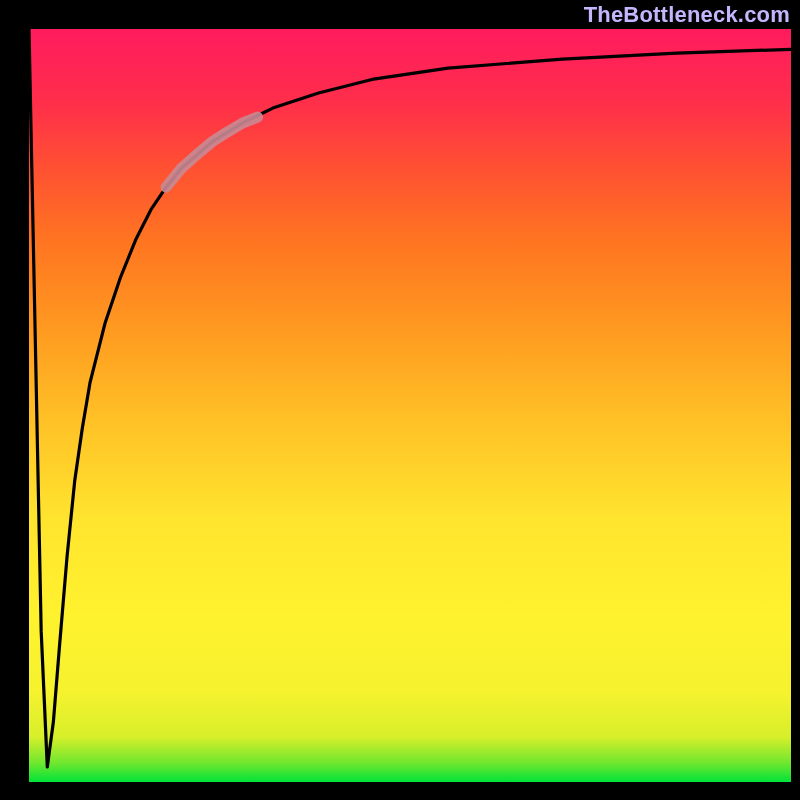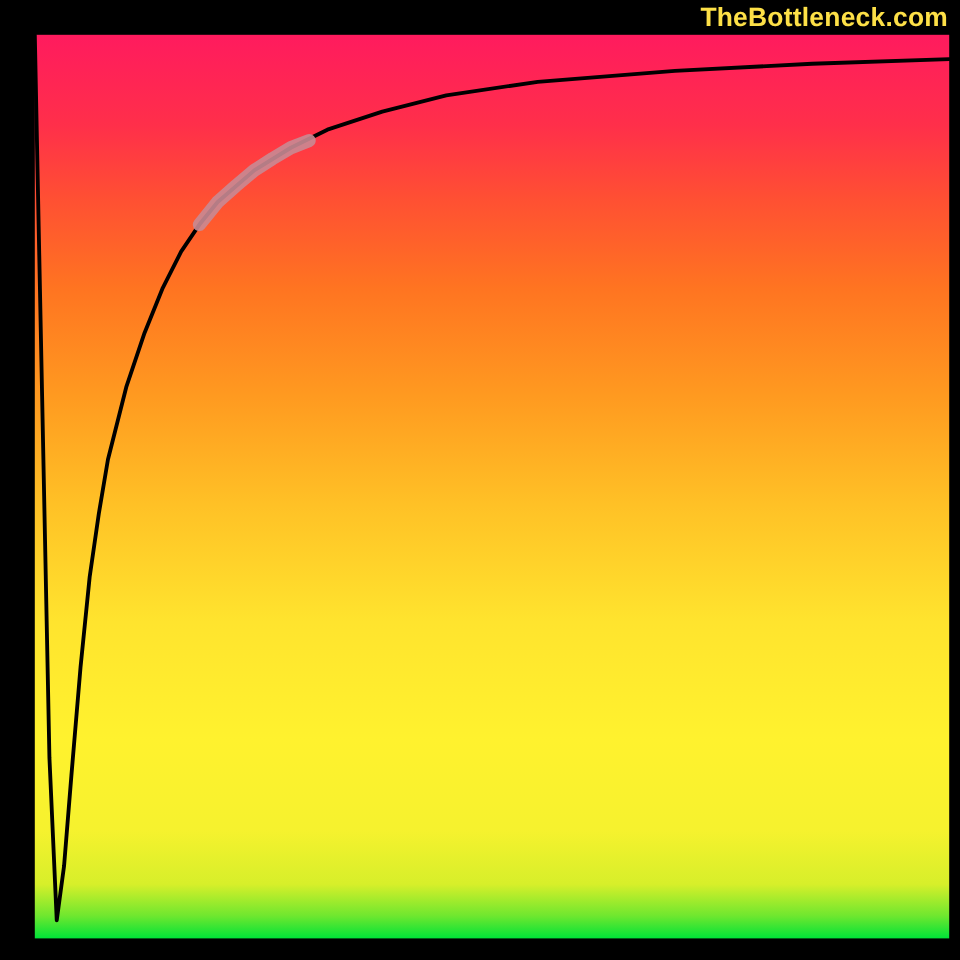--- a/index.html
+++ b/index.html
@@ -14,21 +14,21 @@
   .frame {
     position: relative;
     width: 800px;
     height: 800px;
     background: #000;
   }
   .watermark {
     position: absolute;
     top: 2px;
     right: 10px;
-    color: #fde047;
+    color: #c4b5fd;
     font-size: 22px;
     font-weight: 600;
     letter-spacing: 0.2px;
     z-index: 10;
   }
   .plot-area {
     position: absolute;
     left: 29px;
     top: 29px;
     width: 762px;

